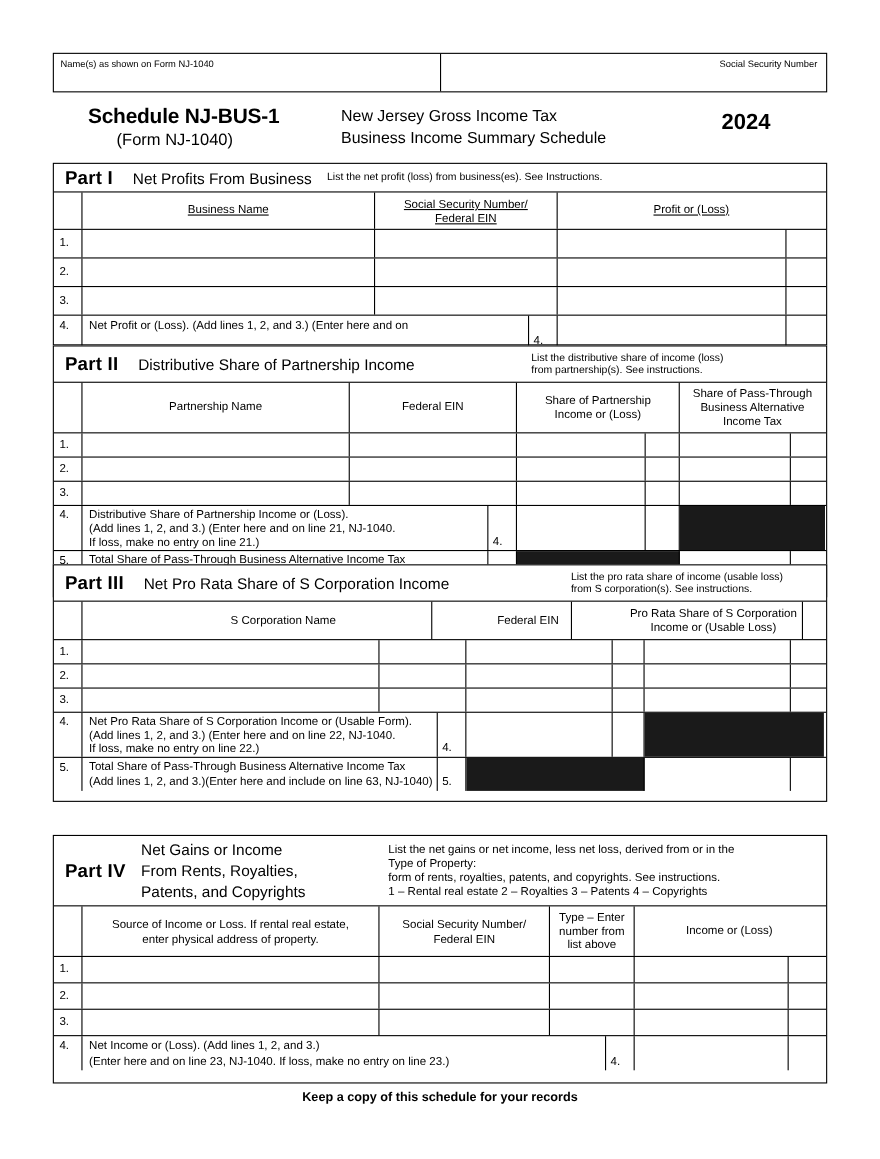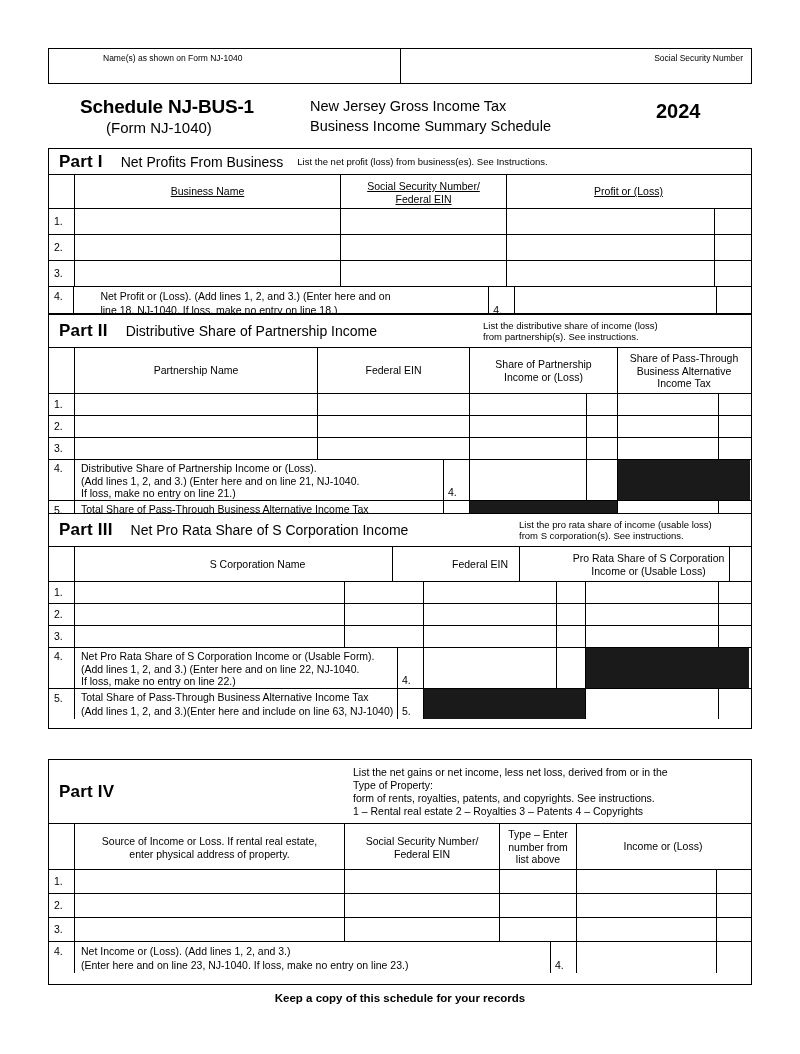--- a/index.html
+++ b/index.html
@@ -42,21 +42,20 @@
   }
   .idbox-right {
     flex: 1;
     box-sizing: border-box;
     padding: 4px 8px 0 0;
     text-align: right;
   }
   .tiny {
     font-size: 8.5px;
     line-height: 10px;
-    margin-left: 48px;
   }
 
   
   .titleblock {
     position: absolute;
     left: 48px;
     top: 96px;
     width: 704px;
     height: 46px;
   }
@@ -245,23 +244,22 @@
     <div class="row" style="height:26px;">
       <div class="cell num" style="width:26px;">3.</div>
       <div class="cell blank" style="width:266px;"></div>
       <div class="cell blank" style="width:166px;"></div>
       <div class="cell blank" style="width:208px;"></div>
       <div class="cell blank lastcol" style="width:35px;"></div>
     </div>
 
     <div class="row last" style="height:31px;">
       <div class="cell num" style="width:26px;align-items:flex-start;padding-top:3px;">4.</div>
-      <div class="cell textleft stack" style="width:406px;padding-top:3px;margin-left:20px;">
+      <div class="cell textleft stack" style="width:406px;padding-top:3px;">
         <div>Net Profit or (Loss). (Add lines 1, 2, and 3.) (Enter here and on</div>
-        <div>line 18, NJ-1040. If loss, make no entry on line 18.)</div>
       </div>
       <div class="cell numright" style="width:26px;">4.</div>
       <div class="cell blank" style="width:208px;"></div>
       <div class="cell blank lastcol" style="width:35px;"></div>
     </div>
   </div>
 
   <div class="part" style="top:314px; height:229px;">
     <div class="part-head" style="height:33px;">
       <span class="part-label">Part II</span>
@@ -412,20 +410,25 @@
       <div class="cell dark" style="width:162px;"></div>
       <div class="cell blank" style="width:133px;"></div>
       <div class="cell blank lastcol" style="width:30px;"></div>
     </div>
   </div>
 
   <div class="part" style="top:759px; height:226px;">
     <div class="part-head" style="height:64px;align-items:stretch;">
       <div style="display:flex;align-items:center;width:294px;">
         <span class="part-label">Part IV</span>
+        <span style="margin-left:14px;font-size:14px;line-height:19px;">
+          <span style="display:block;">Net Gains or Income</span>
+          <span style="display:block;">From Rents, Royalties,</span>
+          <span style="display:block;">Patents, and Copyrights</span>
+        </span>
       </div>
       <div class="part-instr" style="margin-left:0;padding-top:6px;line-height:13px;font-size:10.5px;">
         <span style="display:block;">List the net gains or net income, less net loss, derived from or in the</span>
         <span style="display:block;">Type of Property:</span>
         <span style="display:block;">form of rents, royalties, patents, and copyrights. See instructions.</span>
         <span style="display:block;">1 – Rental real estate   2 – Royalties   3 – Patents   4 – Copyrights</span>
       </div>
     </div>
 
     <div class="row" style="height:46px;">

